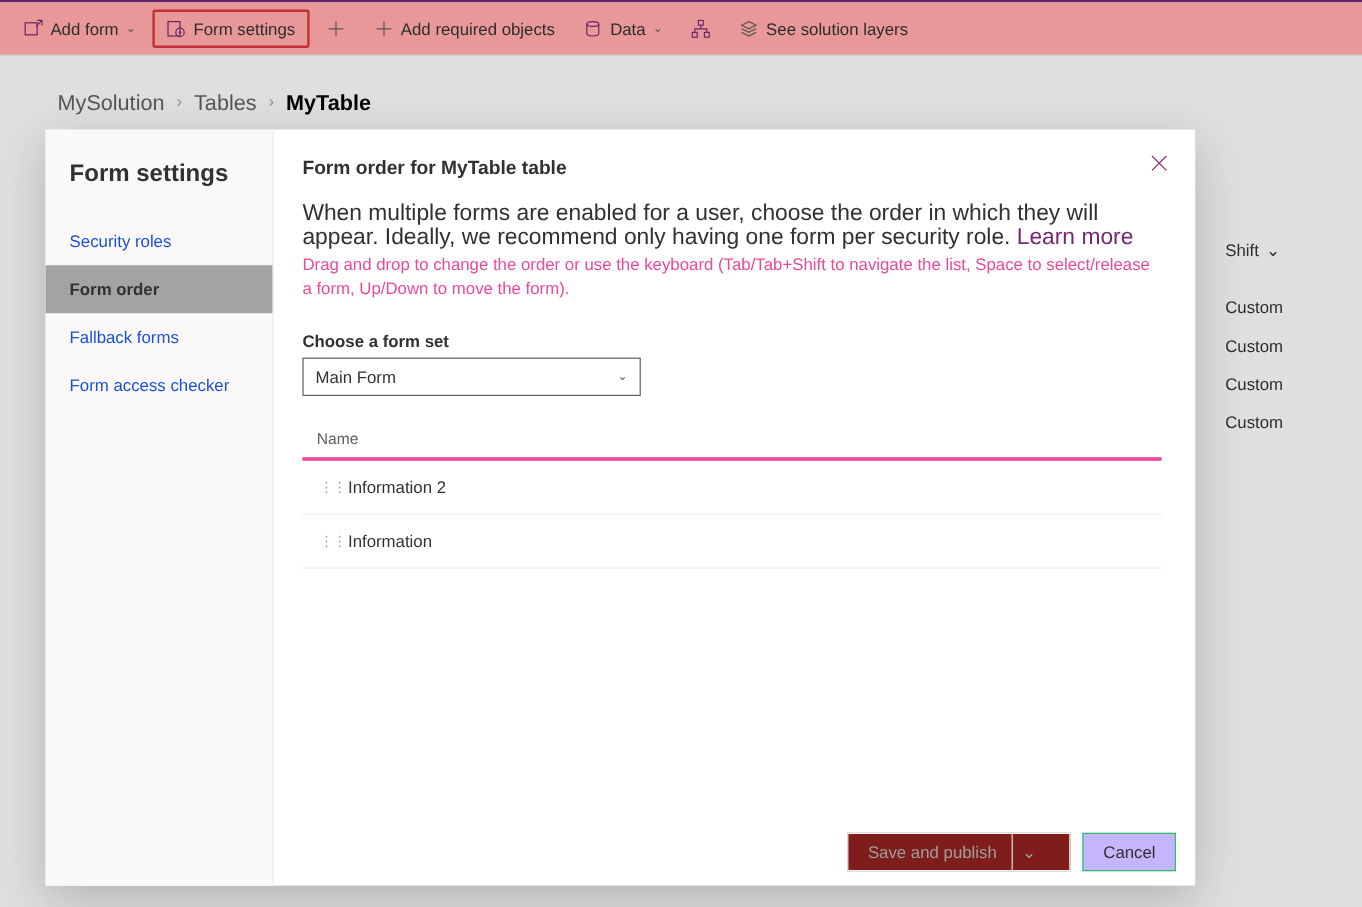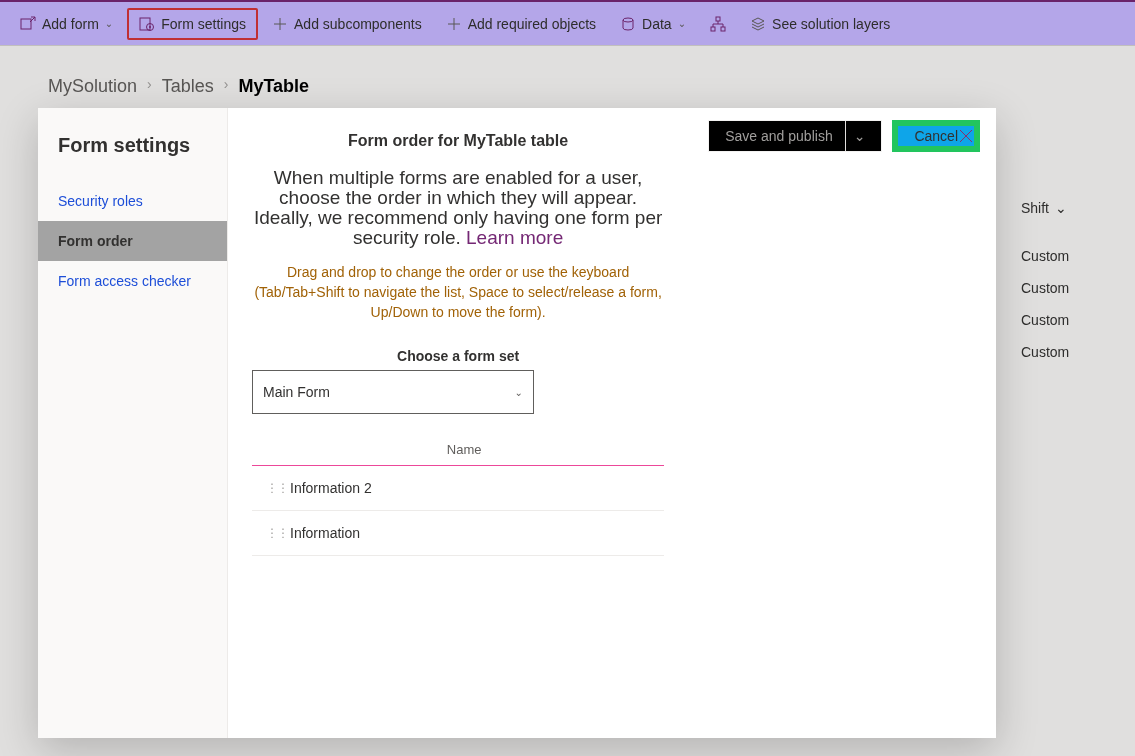--- a/index.html
+++ b/index.html
@@ -16,21 +16,21 @@
   
   
   .top-accent {
     height: 2px;
     background: #742774;
   }
   
   
   .toolbar {
     height: 44px;
-    background: #c4b5fd;
+    background: #fca5a5;
     display: flex;
     align-items: center;
     padding: 0 10px;
     gap: 4px;
     border-bottom: 1px solid #d2d0ce;
   }
   .toolbar-btn {
     display: flex;
     align-items: center;
     gap: 6px;
@@ -112,23 +112,22 @@
   .dlg-nav-item.active {
     background: #a3a3a3;
     color: #323130;
     font-weight: 700;
   }
   
   
   .dlg-content {
     flex: 1;
     display: flex;
-    flex-direction: row;
+    flex-direction: column;
     position: relative;
-    text-align: center;
   }
   .dlg-close {
     position: absolute;
     right: 14px;
     top: 12px;
     width: 32px;
     height: 32px;
     display: flex;
     align-items: center;
     justify-content: center;
@@ -146,49 +145,49 @@
     margin-bottom: 18px;
   }
   .dlg-desc {
     font-size: 19px;
     color: #323130;
     line-height: 20px;
   }
   .dlg-desc a { color: #742774; text-decoration: none; cursor:pointer; }
   .dlg-desc2 {
     font-size: 14px;
-    color: #a16207;
+    color: #ec4899;
     line-height: 20px;
-    margin-top: 14px;
+    margin-top: 2px;
     margin-bottom: 26px;
   }
   .field-label {
     font-size: 14px;
     font-weight: 600;
     margin-bottom: 6px;
   }
   .select {
     width: 282px;
-    height: 44px;
+    height: 32px;
     border: 1px solid #605e5c;
     display: flex;
     align-items: center;
     justify-content: space-between;
     padding: 0 10px;
     font-size: 14px;
     cursor: pointer;
     margin-bottom: 20px;
   }
   .select .chev { font-size: 10px; color: #605e5c; }
   
   .list-header {
     padding: 8px 0 8px 12px;
     font-size: 13px;
     color: #605e5c;
-    border-bottom: 1px solid #ec4899;
+    border-bottom: 3px solid #ec4899;
   }
   .list-row {
     display: flex;
     align-items: center;
     gap: 12px;
     padding: 14px 0 14px 14px;
     border-bottom: 1px solid #edebe9;
     font-size: 14px;
     cursor: grab;
   }
@@ -206,32 +205,32 @@
     display: flex;
     align-items: center;
     justify-content: flex-end;
     gap: 10px;
     padding: 0 16px;
   }
   .btn {
     height: 32px;
     padding: 0 16px;
     font-size: 14px;
-    border: 6px solid #22c55e;
-    background: #0ea5e9;
+    border: 1px solid #22c55e;
+    background: #c4b5fd;
     cursor: pointer;
     display: flex;
     align-items: center;
   }
   .btn-primary-disabled {
-    background: #000000;
+    background: #7f1d1d;
     border: 1px solid #f3f2f1;
     color: #a19f9d;
     cursor: default;
-    padding-right: 8px;
+    padding-right: 20px;
   }
   .btn-primary-disabled .split {
     border-left: 1px solid #e1dfdd;
     margin-left: 12px;
     padding: 0 8px;
     height: 100%;
     display: flex;
     align-items: center;
   }
 </style>
@@ -262,21 +261,20 @@
     </span>
     <span>Form settings</span>
   </div>
 
   <div class="toolbar-btn">
     <span class="tb-icon">
       <svg width="16" height="16" viewBox="0 0 16 16">
           <path d="M8 2 V14 M2 8 H14" stroke="#605e5c" stroke-width="1"></path>
         </svg>
     </span>
-    <span>Add subcomponents</span>
   </div>
 
   <div class="toolbar-btn">
     <span class="tb-icon">
       <svg width="16" height="16" viewBox="0 0 16 16">
           <path d="M8 2 V14 M2 8 H14" stroke="#605e5c" stroke-width="1"></path>
         </svg>
     </span>
     <span>Add required objects</span>
   </div>
@@ -333,20 +331,21 @@
   <div class="row">Custom</div>
 </div>
 
 <div class="scrim"></div>
 
 <div class="dialog">
   <div class="dlg-nav">
     <div class="dlg-nav-title">Form settings</div>
     <div class="dlg-nav-item">Security roles</div>
     <div class="dlg-nav-item active">Form order</div>
+    <div class="dlg-nav-item">Fallback forms</div>
     <div class="dlg-nav-item">Form access checker</div>
   </div>
 
   <div class="dlg-content">
     <div class="dlg-close">
       <svg width="14" height="14" viewBox="0 0 14 14">
           <path d="M1 1 L13 13 M13 1 L1 13" stroke="#8a2d6f" stroke-width="1"></path>
         </svg>
     </div>
 

